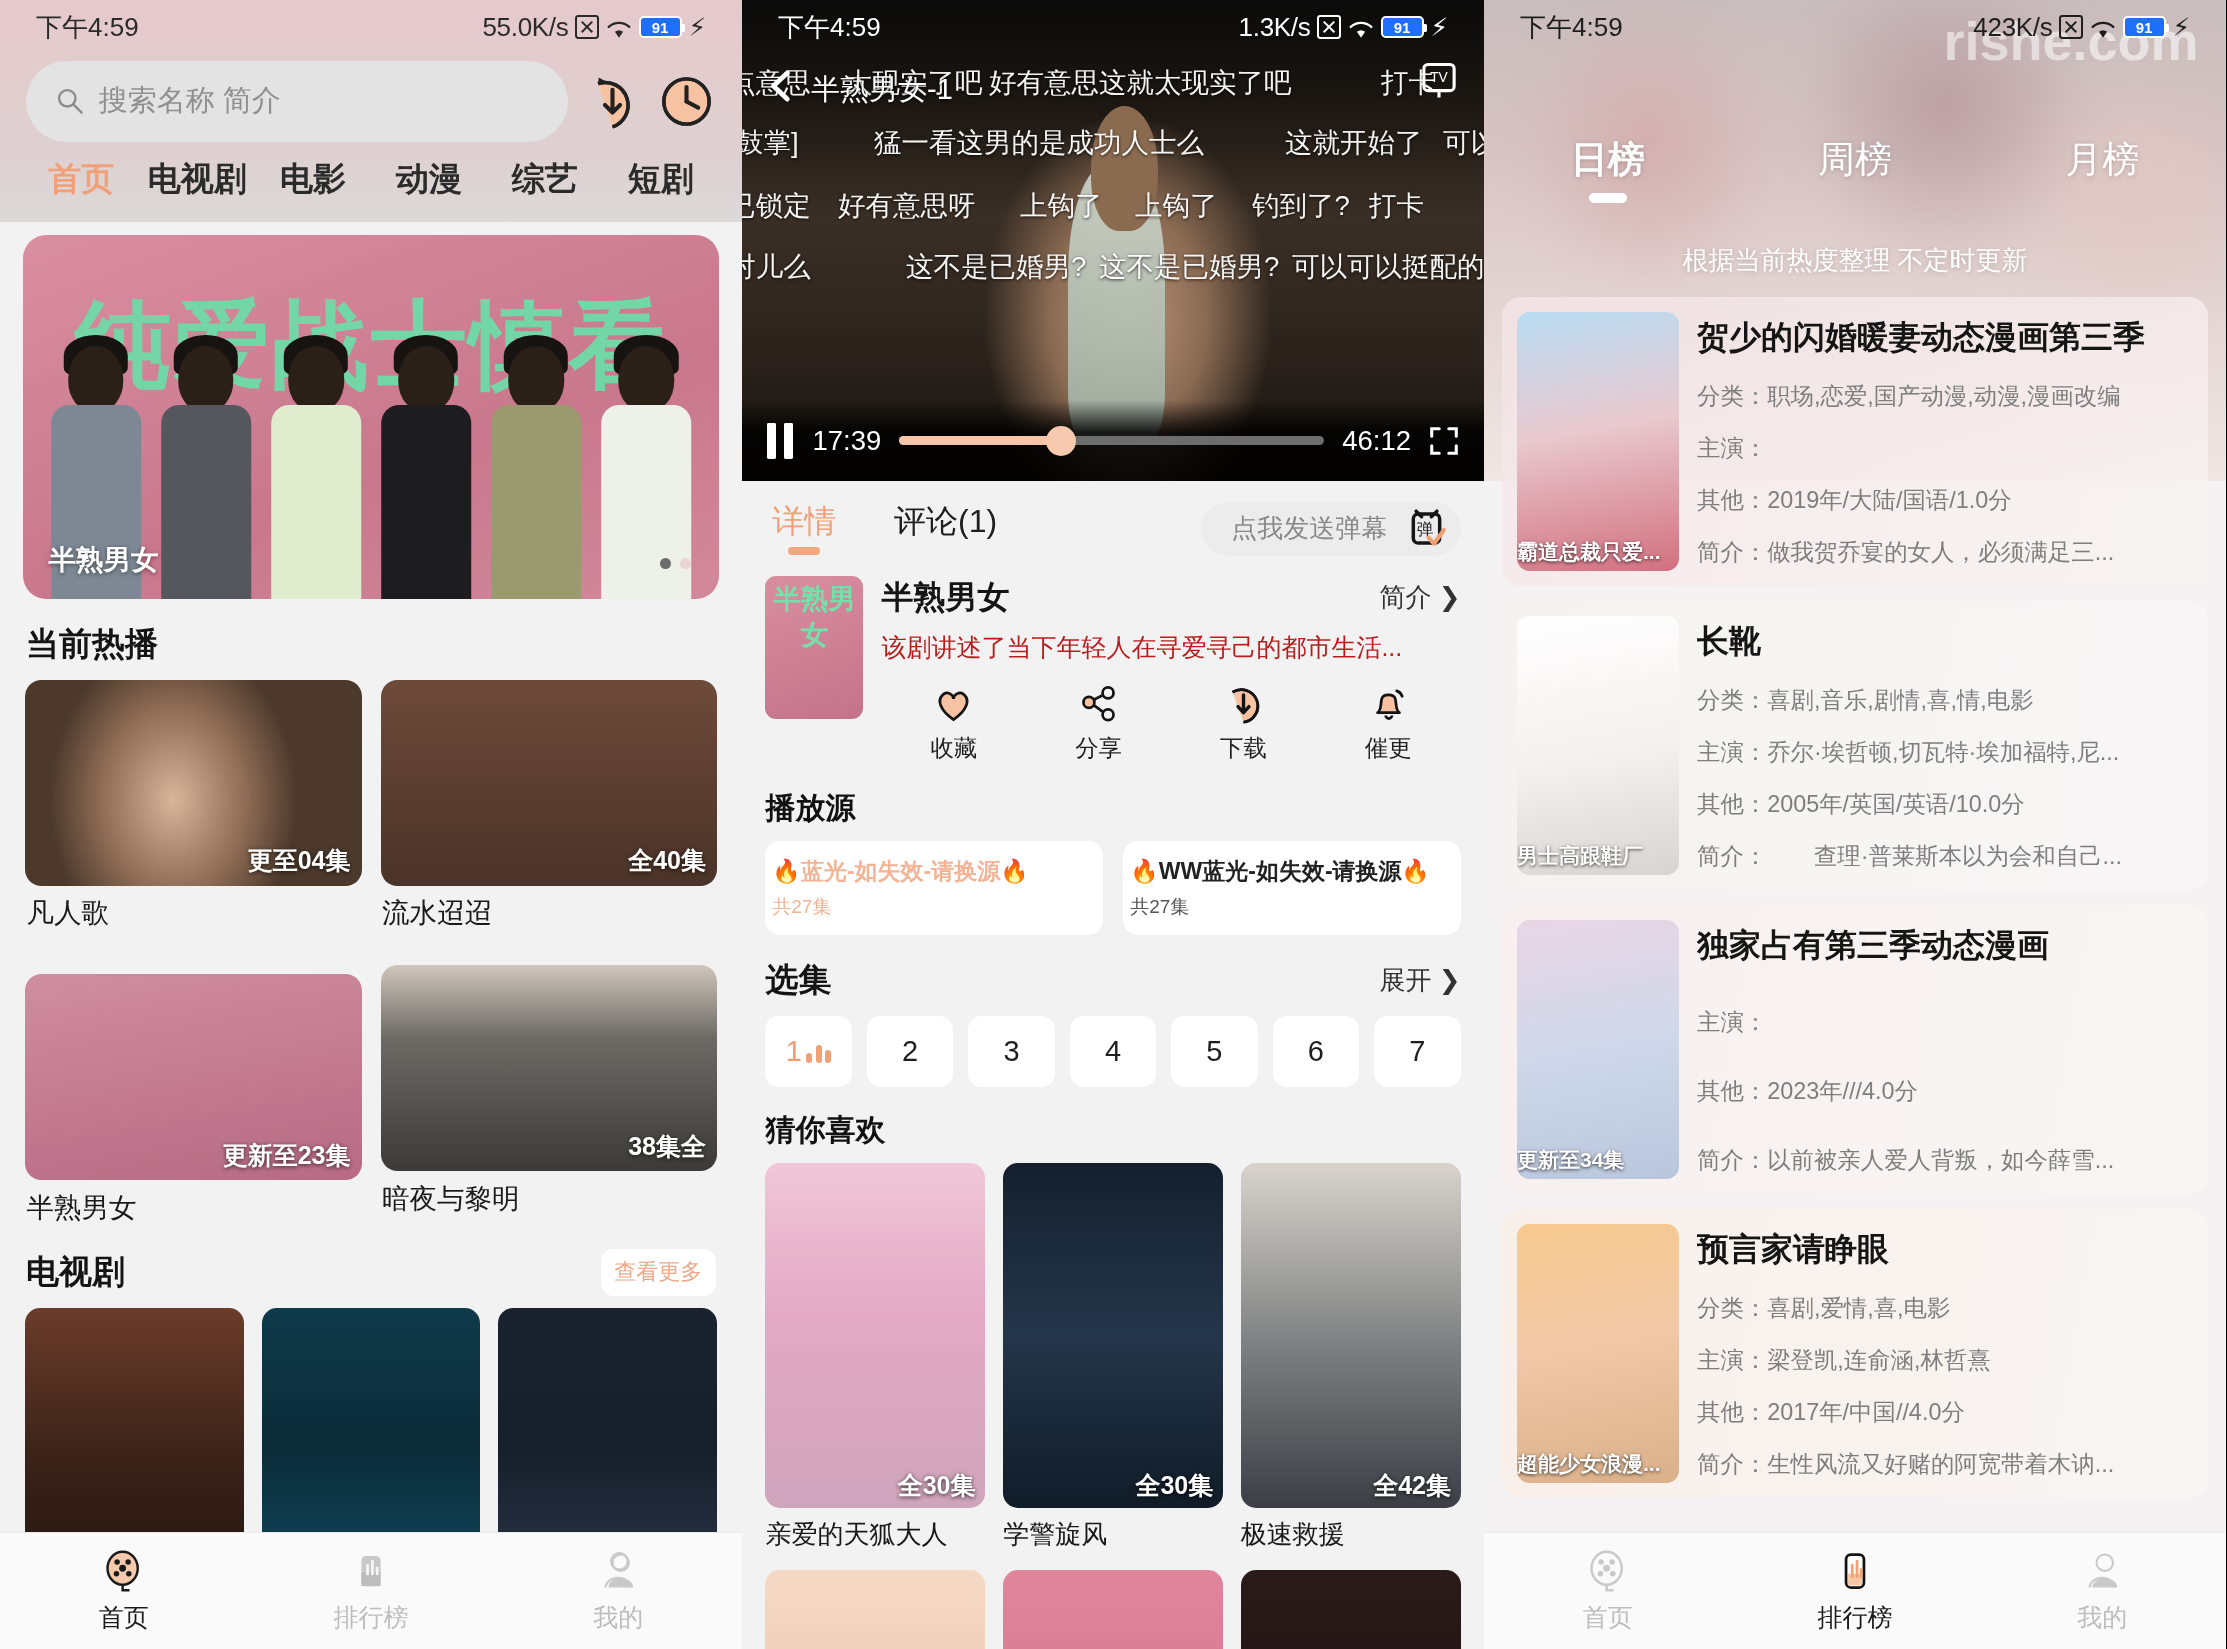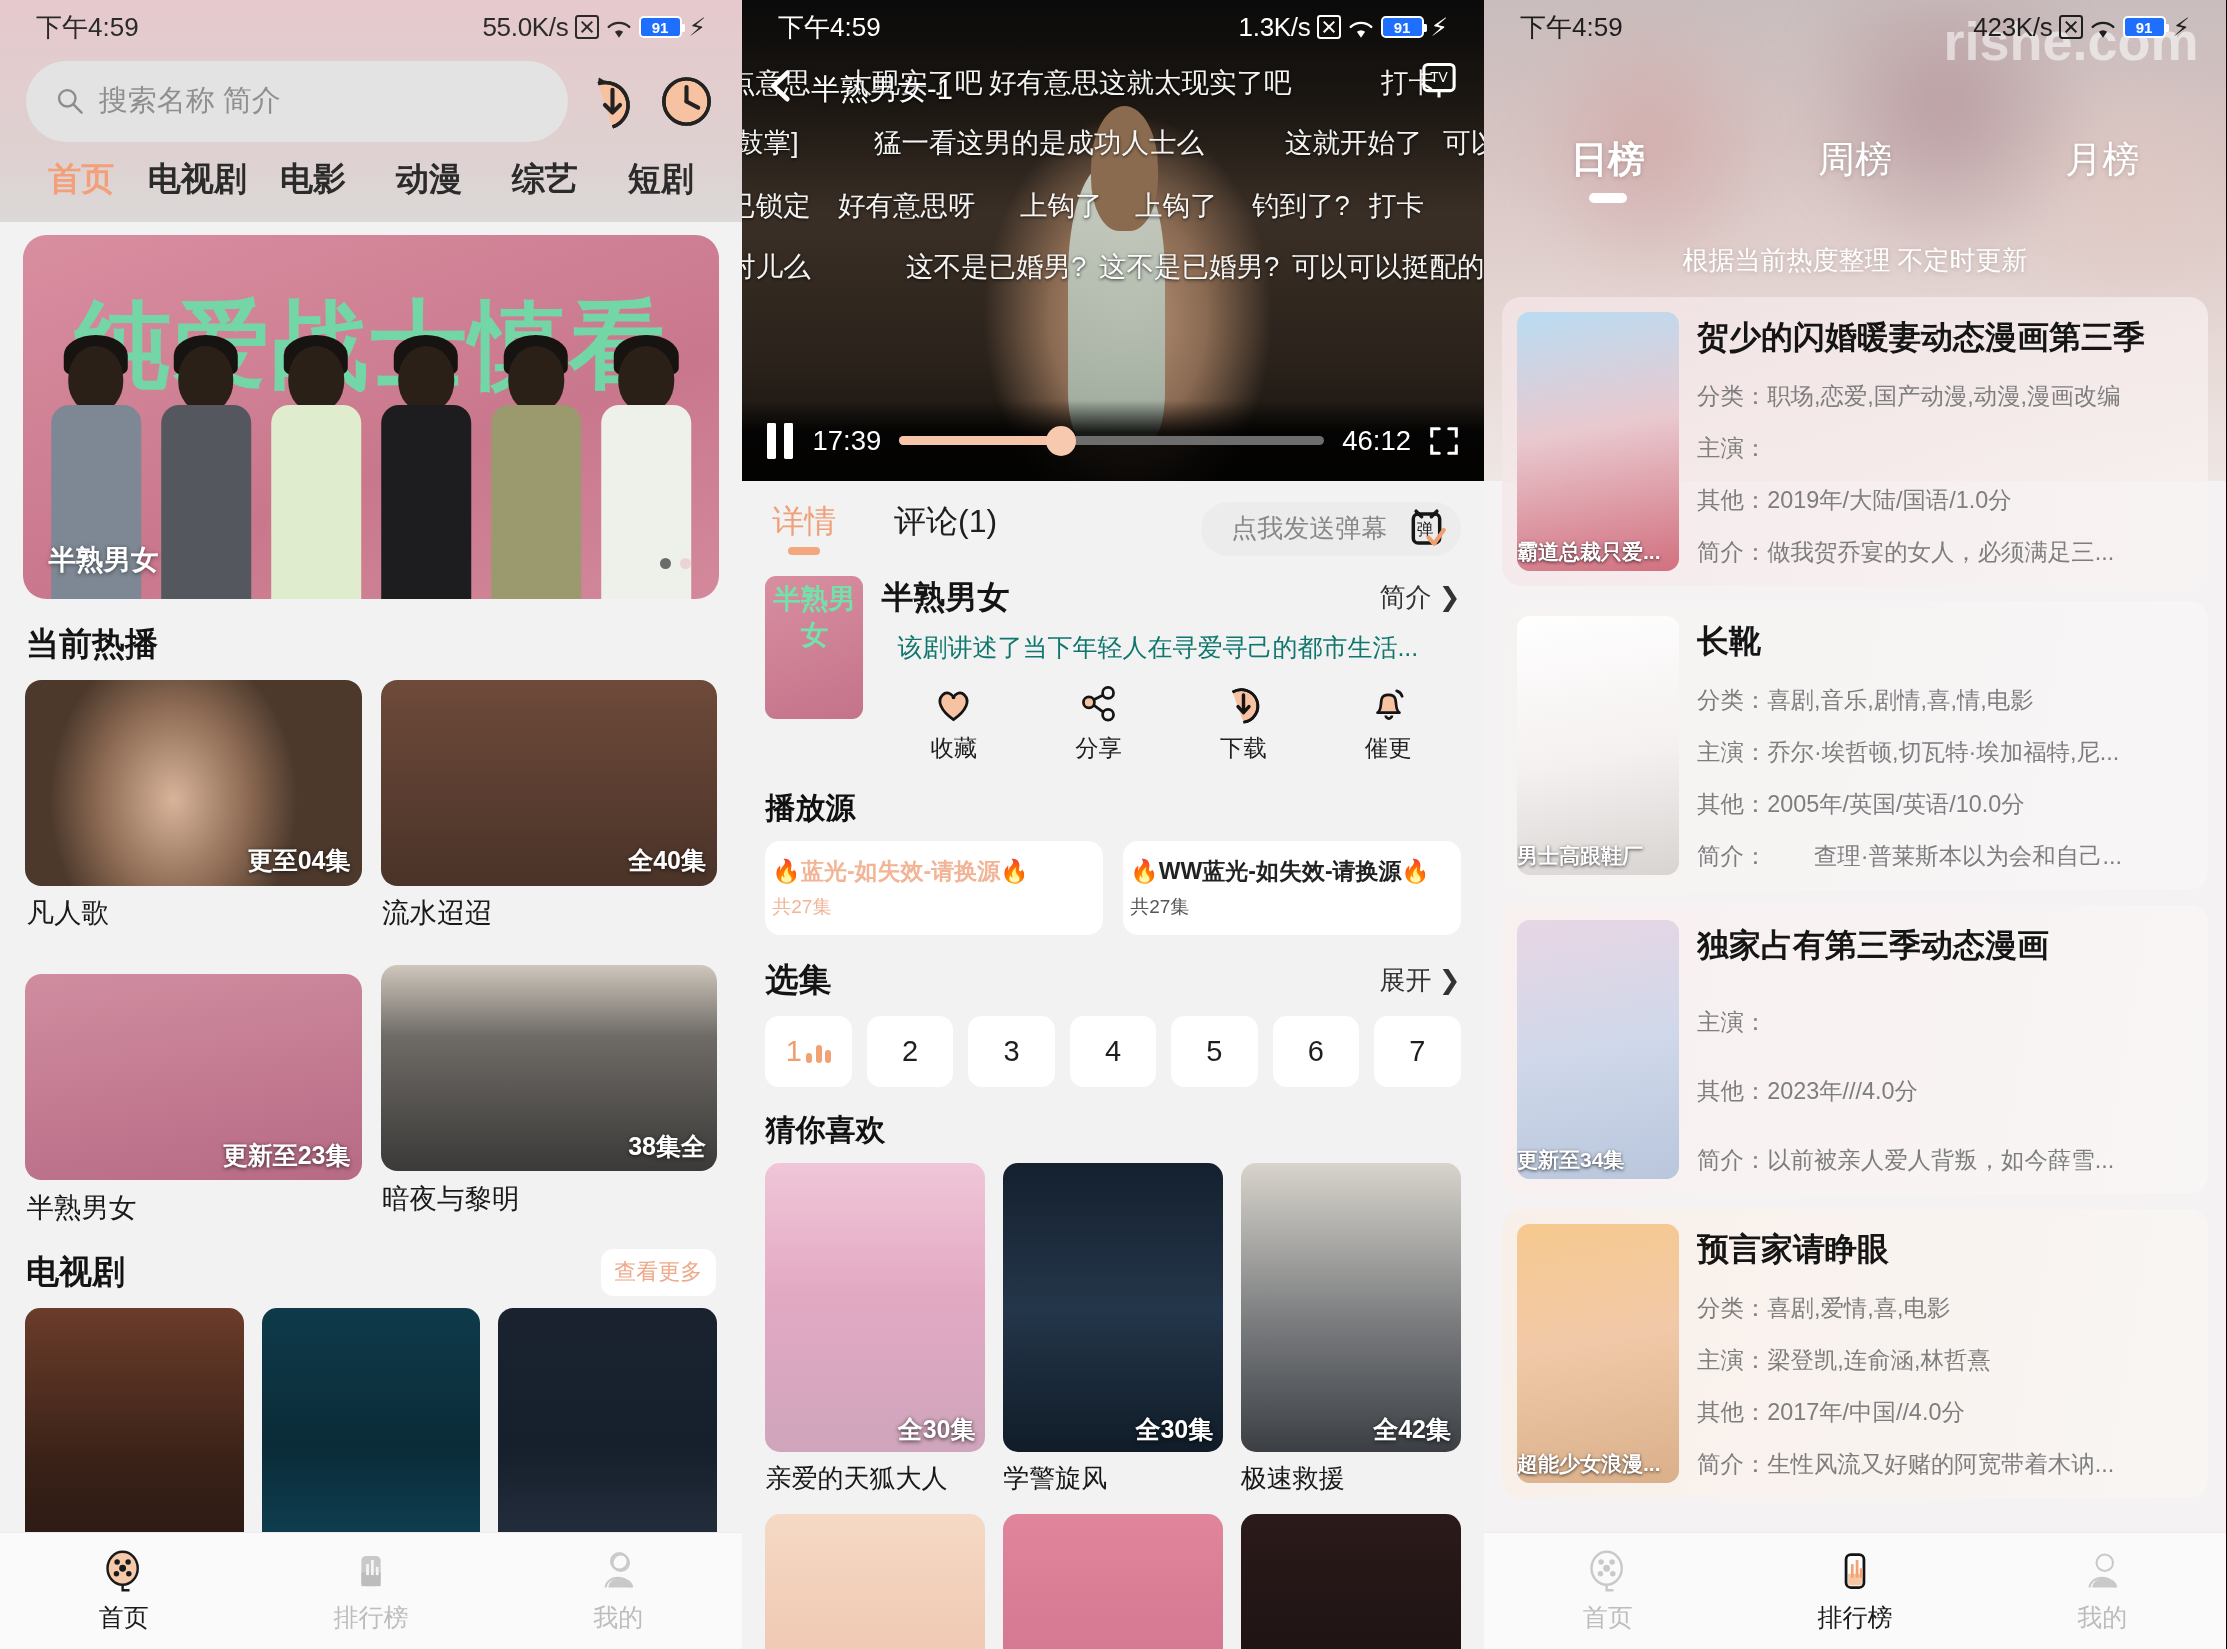--- a/index.html
+++ b/index.html
@@ -131,21 +131,21 @@
 
   .info { display:flex; gap:18px; padding:18px 23.4px 0 23.4px; }
   .info-poster { width:98px; height:143px; border-radius:11px; flex:none;
      background:linear-gradient(160deg,#d98ea0,#c4738a); position:relative; overflow:hidden;}
   .info-poster .t { position:absolute; top:5.5px; left:0; right:0; text-align:center;
      color:#74e0aa; font-size:27.5px; font-weight:900; }
   .info-body { flex:1; }
   .info-row1 { display:flex; align-items:center; justify-content:space-between; }
   .info-title { font-size:32px; font-weight:800; color:#141414; }
   .info-more { font-size:26px; color:#333; }
-  .info-desc { font-size:25px; color:#0f766e; margin-top:11px;margin-left:16px; }
+  .info-desc { font-size:25px; color:#b91c1c; margin-top:11px; }
   .actions { display:flex; margin-top:20.6px; }
   .action { flex:1; display:flex; flex-direction:column; align-items:center; gap:6.9px; }
   .action .alab { font-size:23.4px; color:#1f1f1f; }
   .aico { width:41px; height:41px; }
 
   .blk-title { font-size:30px; font-weight:800; color:#111; padding:23.4px 23.4px 12.4px 23.4px; }
   .blk-head { display:flex; align-items:center; justify-content:space-between;
      padding:23.4px 23.4px 12.4px 23.4px; }
   .sources { display:flex; gap:20.6px; padding:0 23.4px; }
   .source { flex:1; background:#fff; border-radius:15px; padding:15px 6.9px;
@@ -154,21 +154,21 @@
   .src-l2 { font-size:19px; margin-top:6.9px; }
   .src1 .src-l1, .src1 .src-l2 { color:#f2b495; }
   .src2 .src-l1 { color:#222; } .src2 .src-l2 { color:#555; }
   .eps { display:flex; gap:15px; padding:0 23.4px; }
   .ep { flex:1; height:71px; background:#fff; border-radius:13.7px; display:flex;
      align-items:center; justify-content:center; font-size:29px; color:#1e1e1e; }
   .ep.act { color:#ef9e71; }
   .bars { display:inline-flex; align-items:flex-end; gap:3.4px; height:23.4px; margin-left:4.1px;}
   .bars i { width:6.2px; background:#f0a274; border-radius:3.4px; display:block; }
   .g3 { display:grid; grid-template-columns:repeat(3,1fr); gap:18px; padding:0 23.4px; }
-  .g3 .poster { height:289px;text-align:center; }
+  .g3 .poster { height:345px;text-align:center; }
   .g3 .badge { position:absolute; right:9.6px; bottom:6.9px; color:#fff; font-size:25px;
      font-weight:700; text-shadow:0 1.4px 4.1px rgba(0,0,0,.8); }
   .g3 .nm { font-size:26px; color:#181818; margin-top:8.2px; }
 
   
   .s3 { background:#f4f2f2; }
   .s3-hero { position:absolute; inset:0 0 auto 0; height:481px;
      background:linear-gradient(180deg,#c9bdbd 0%,#d6c4c2 30%,#e3d3d0 60%,#efe7e4 100%);
      filter:none; }
   .s3-hero:before{content:"";position:absolute;inset:0;

